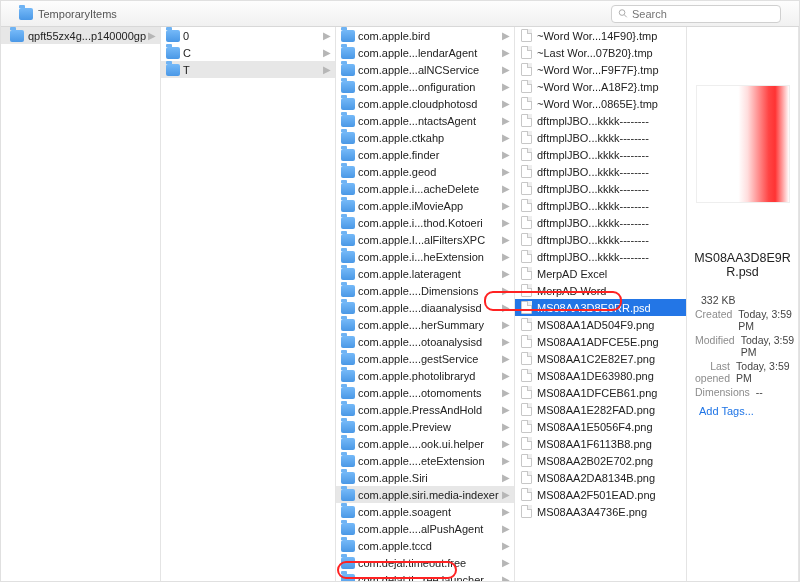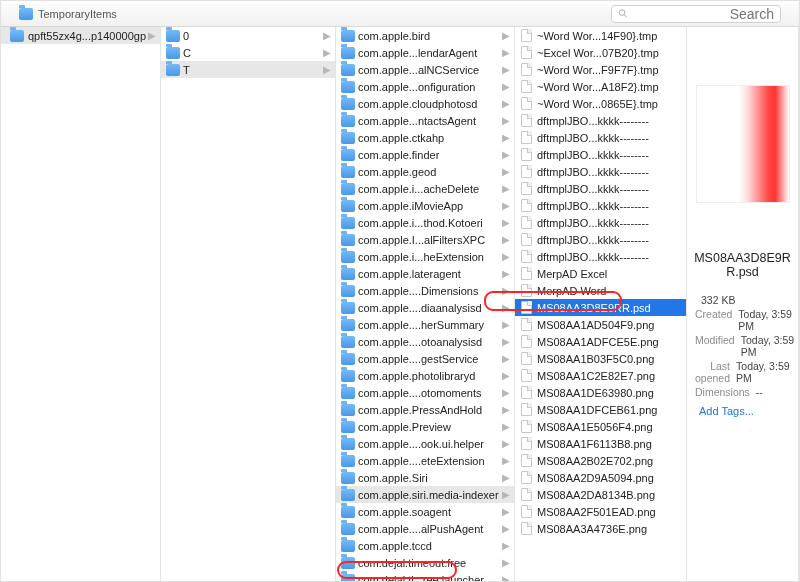--- a/index.html
+++ b/index.html
@@ -5,21 +5,21 @@
   * { box-sizing: border-box; margin: 0; padding: 0; }
   html, body { width: 800px; height: 582px; font-family: -apple-system, "Helvetica Neue", Arial, sans-serif; font-size: 11px; color: #222; overflow: hidden; background:#fff; }
   .window { width: 800px; height: 582px; display: flex; flex-direction: column; border:1px solid #e0e0e0; }
   .toolbar { height: 26px; background: linear-gradient(#fdfdfd,#f1f1f1); border-bottom:1px solid #d8d8d8; display:flex; align-items:center; padding:0 18px; gap:8px; }
   .breadcrumb { display:flex; align-items:center; gap:5px; color:#555; }
   .folder-icon { width:14px; height:12px; background:linear-gradient(#75b9f8,#4a98e6); border-radius:2px; position:relative; }
   .folder-icon:before { content:""; position:absolute; top:-3px; left:0; width:6px; height:3px; background:#6fb3f3; border-radius:1px 1px 0 0; }
   .spacer { flex:1; }
   .search-wrap { display:flex; align-items:center; gap:4px; background:#fff; border:1px solid #d0d0d0; border-radius:4px; padding:1px 6px; width:170px; height:18px; color:#999; }
   .search-wrap svg { width:11px; height:11px; fill:#999; }
-  .search-input { border:none; outline:none; font-size:14px; width:100%; background:transparent;text-align:right; }
+  .search-input { border:none; outline:none; font-size:11px; width:100%; background:transparent; }
 
   .columns { flex:1; display:flex; overflow:hidden; }
   .col { height:100%; overflow-y:auto; overflow-x:hidden; border-right:1px solid #e4e4e4; background:#fff; position:relative; }
   .col::-webkit-scrollbar { width:10px; }
   .col::-webkit-scrollbar-thumb { background:#c4c4c4; border-radius:5px; }
   .col1 { width:160px; flex:none; }
   .col2 { width:175px; flex:none; }
   .col3 { width:179px; flex:none; }
   .col4 { width:172px; flex:none; }
   .col5 { flex:1; min-width:0; }
@@ -343,21 +343,21 @@
           <span class="icn">
             <span class="file-icon doc"></span>
           </span>
           <span class="lbl">~Word Wor...14F90}.tmp</span>
           <span class="chev"></span>
         </div>
         <div class="row">
           <span class="icn">
             <span class="file-icon doc"></span>
           </span>
-          <span class="lbl">~Excel Wor...07B20}.tmp</span>
+          <span class="lbl">~Last Wor...07B20}.tmp</span>
           <span class="chev"></span>
         </div>
         <div class="row">
           <span class="icn">
             <span class="file-icon doc"></span>
           </span>
           <span class="lbl">~Word Wor...F9F7F}.tmp</span>
           <span class="chev"></span>
         </div>
         <div class="row">
@@ -469,27 +469,20 @@
           <span class="icn">
             <span class="file-icon doc"></span>
           </span>
           <span class="lbl">MS08AA1ADFCE5E.png</span>
           <span class="chev"></span>
         </div>
         <div class="row">
           <span class="icn">
             <span class="file-icon doc"></span>
           </span>
-          <span class="lbl">MS08AA1B03F5C0.png</span>
-          <span class="chev"></span>
-        </div>
-        <div class="row">
-          <span class="icn">
-            <span class="file-icon doc"></span>
-          </span>
           <span class="lbl">MS08AA1C2E82E7.png</span>
           <span class="chev"></span>
         </div>
         <div class="row">
           <span class="icn">
             <span class="file-icon doc"></span>
           </span>
           <span class="lbl">MS08AA1DE63980.png</span>
           <span class="chev"></span>
         </div>
@@ -497,42 +490,42 @@
           <span class="icn">
             <span class="file-icon doc"></span>
           </span>
           <span class="lbl">MS08AA1DFCEB61.png</span>
           <span class="chev"></span>
         </div>
         <div class="row">
           <span class="icn">
             <span class="file-icon doc"></span>
           </span>
+          <span class="lbl">MS08AA1E282FAD.png</span>
+          <span class="chev"></span>
+        </div>
+        <div class="row">
+          <span class="icn">
+            <span class="file-icon doc"></span>
+          </span>
           <span class="lbl">MS08AA1E5056F4.png</span>
           <span class="chev"></span>
         </div>
         <div class="row">
           <span class="icn">
             <span class="file-icon doc"></span>
           </span>
           <span class="lbl">MS08AA1F6113B8.png</span>
           <span class="chev"></span>
         </div>
         <div class="row">
           <span class="icn">
             <span class="file-icon doc"></span>
           </span>
           <span class="lbl">MS08AA2B02E702.png</span>
-          <span class="chev"></span>
-        </div>
-        <div class="row">
-          <span class="icn">
-            <span class="file-icon doc"></span>
-          </span>
-          <span class="lbl">MS08AA2D9A5094.png</span>
           <span class="chev"></span>
         </div>
         <div class="row">
           <span class="icn">
             <span class="file-icon doc"></span>
           </span>
           <span class="lbl">MS08AA2DA8134B.png</span>
           <span class="chev"></span>
         </div>
         <div class="row">

